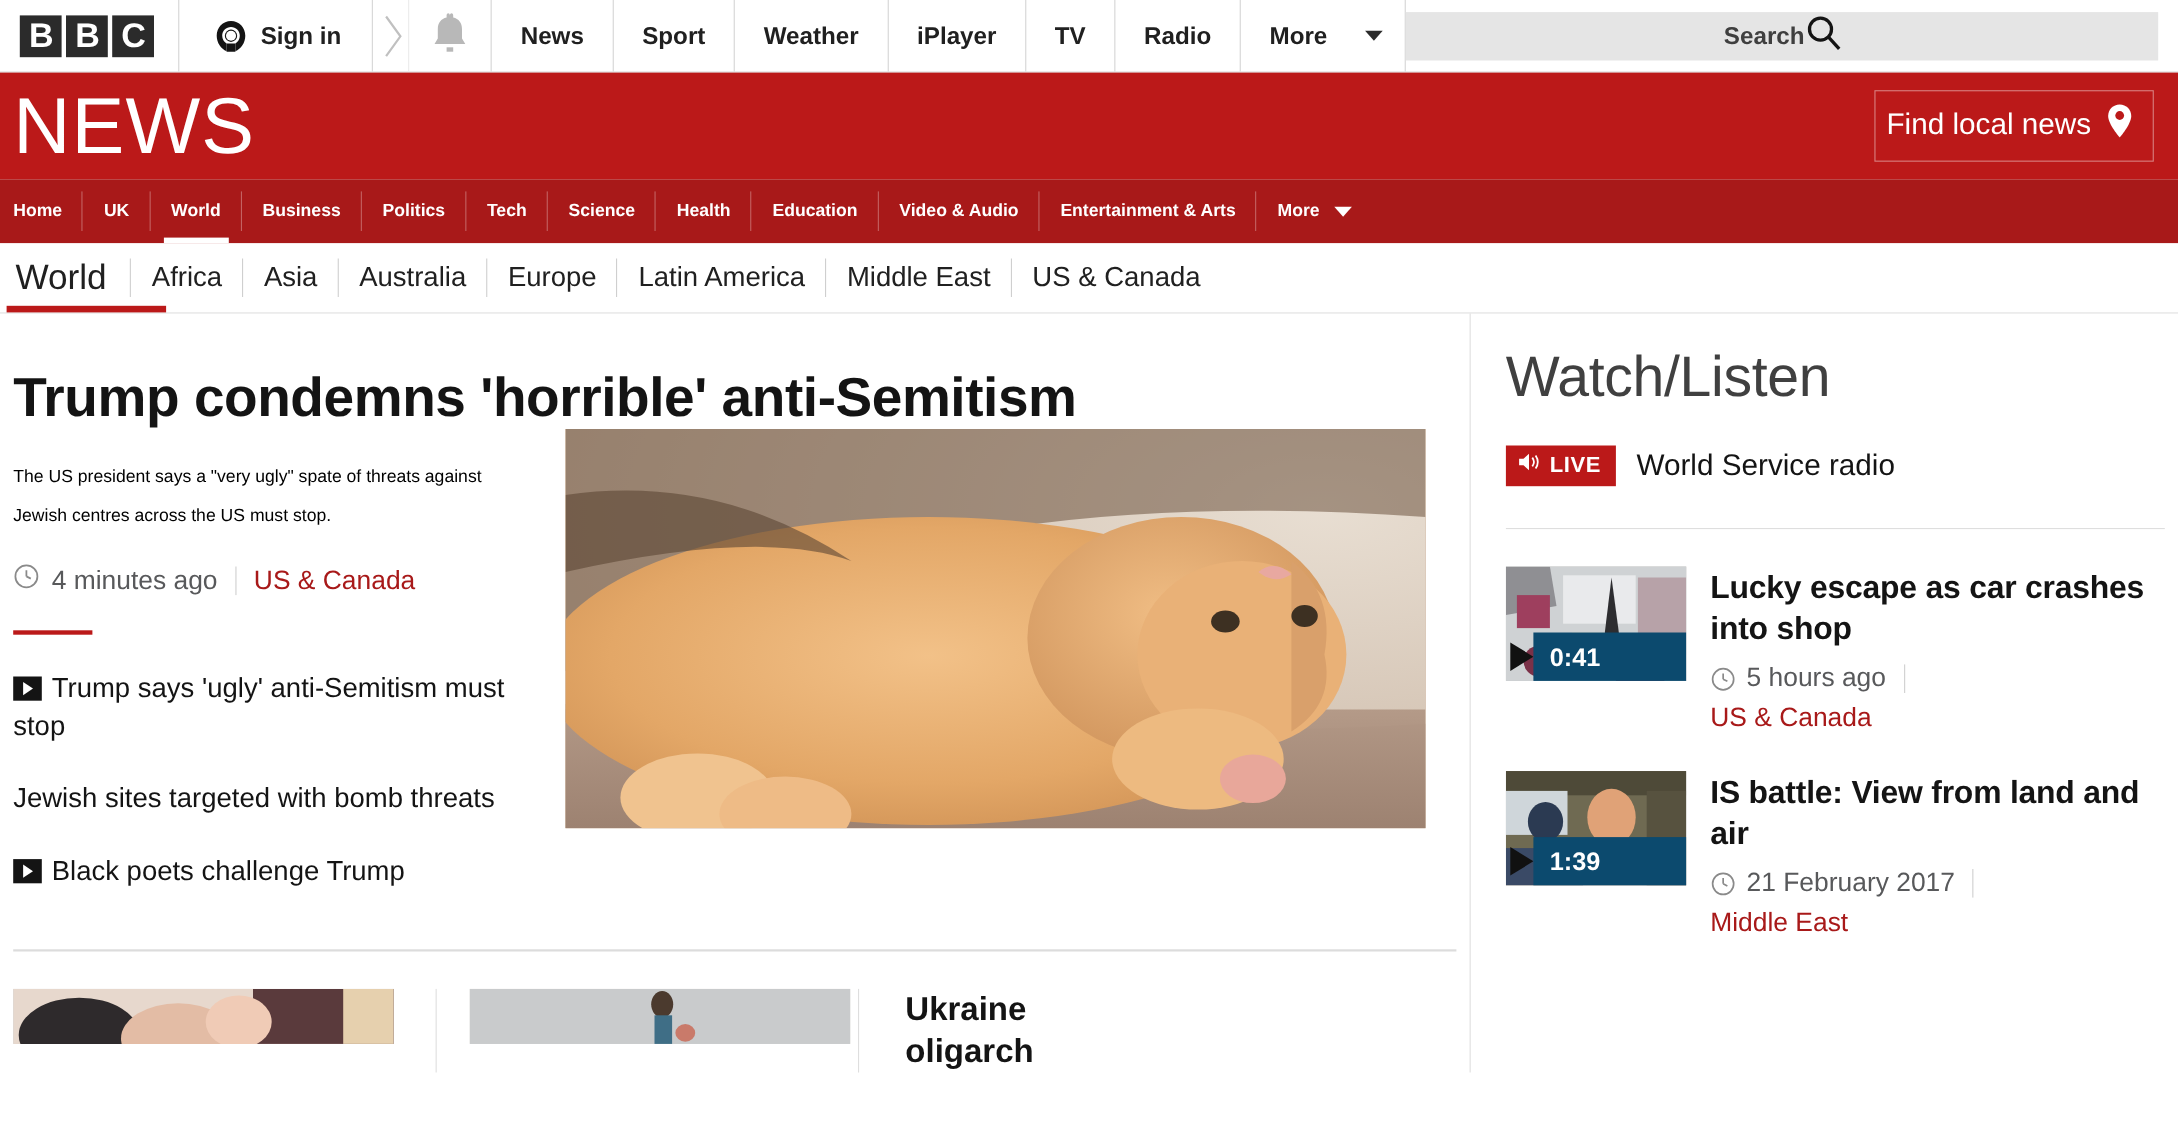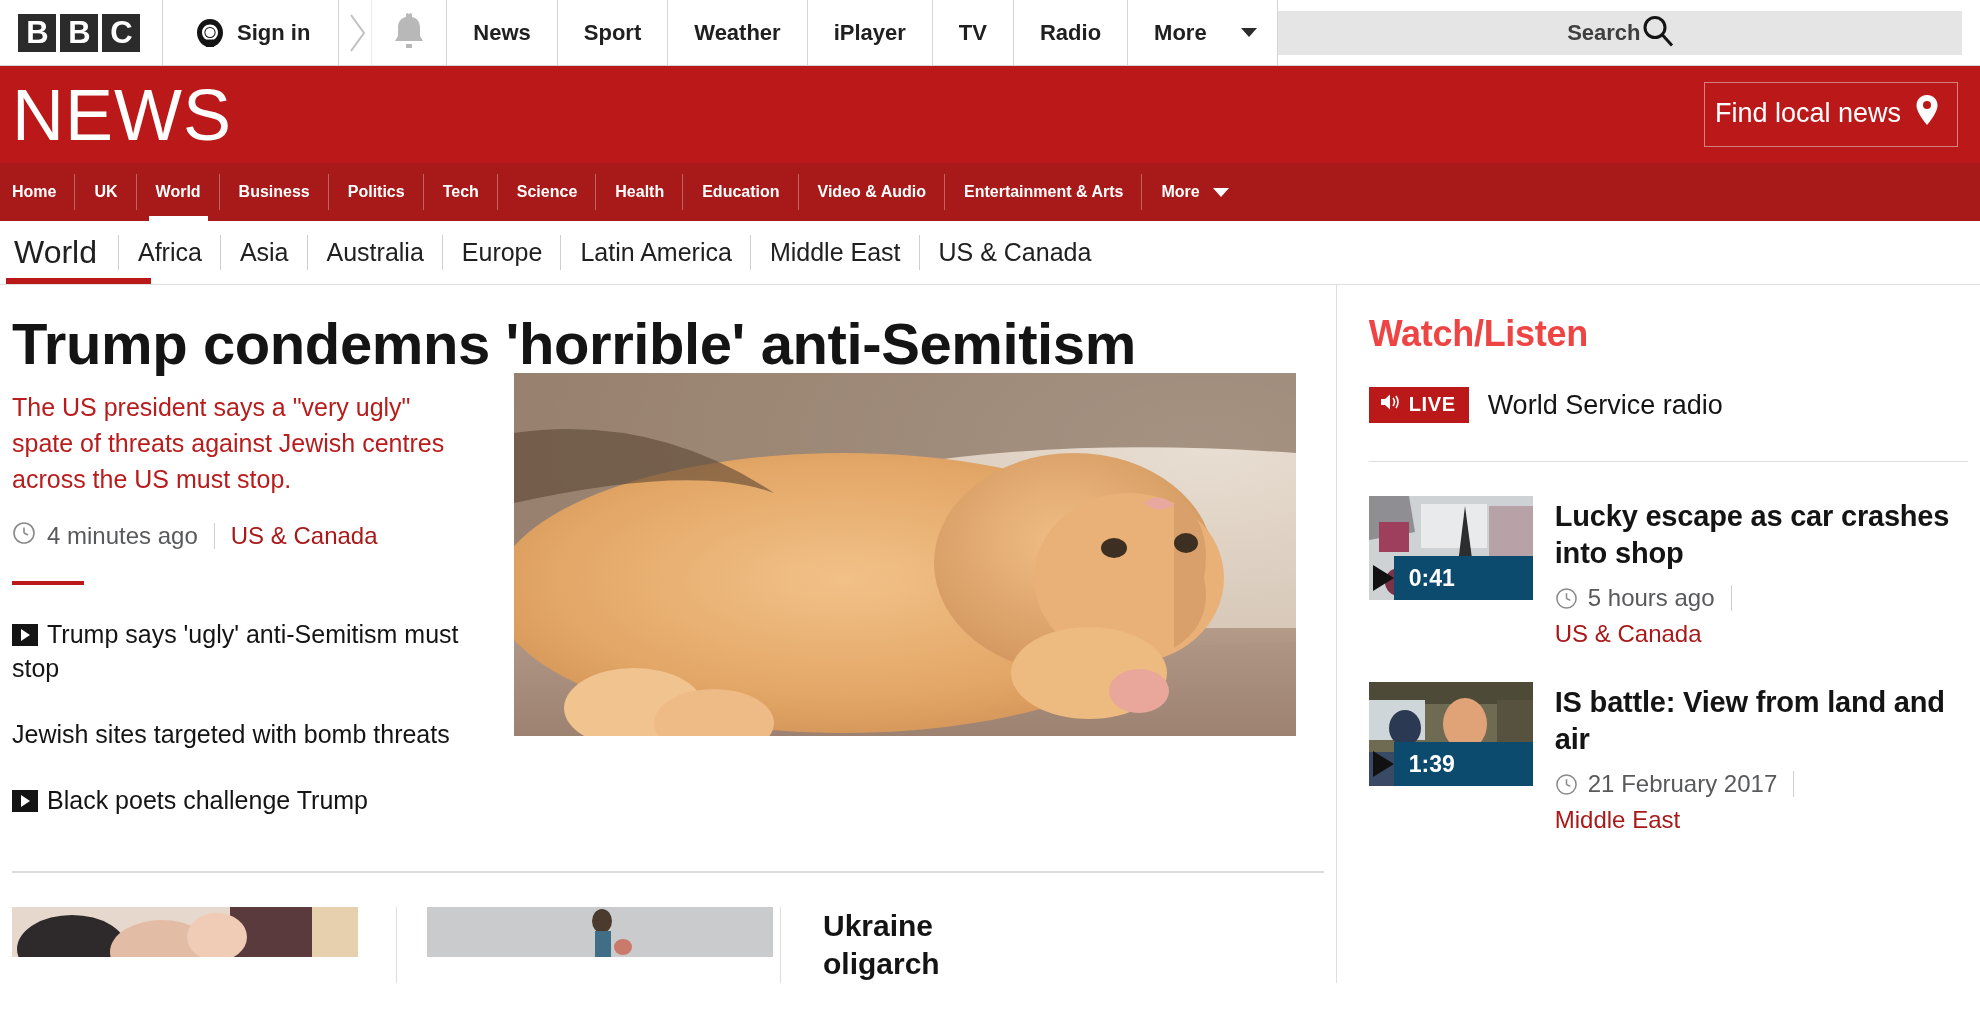--- a/index.html
+++ b/index.html
@@ -229,32 +229,33 @@
     padding-top: 28px;
     padding-left: 32px;
     border-left: 1px solid #dedede;
     margin-left: 12px;
   }
 
   
   .top-story { display: flex; }
   .ts-text { width: 502px; padding-right: 36px; }
   .ts-headline {
-    font-size: 58px;
+    font-size: 50px;
     font-weight: bold;
     line-height: 58px;
     color: #141414;
     letter-spacing: -0.4px;
     white-space: nowrap;
+    margin-top: 17px;
   }
   .ts-summary {
-    margin-top: 16px;
-    font-size: 25px;
+    margin-top: 26px;
+    font-size: 16px;
     line-height: 36px;
-    color: #b91c1c;
+    color: #000000;
   }
   .ts-meta {
     margin-top: 24px;
     display: flex;
     align-items: center;
     font-size: 24px;
     color: #58595b;
   }
   .ts-meta .clock { margin-right: 11px; }
   .meta-sep {
@@ -311,23 +312,23 @@
   .story-cell { width: 384px; padding-right: 30px; position: relative; }
   .story-cell + .story-cell { padding-left: 30px; border-left: 1px solid #dedede; }
   .story-cell.txt { width: 300px; }
   .cell-img { width: 346px; height: 50px; overflow: hidden; background: #d2cfcc; }
   .cell-title {
     font-size: 30px; font-weight: bold; color: #141414; line-height: 38px; margin-left: 12px;
   }
 
   
   .side-title {
-    font-size: 36px;
-    color: #ef4444;
-    font-weight: bold;
+    font-size: 52px;
+    color: #404040;
+    font-weight: normal;
     letter-spacing: -0.3px;
   }
   .live-row {
     margin-top: 32px;
     display: flex;
     align-items: center;
     gap: 19px;
   }
   .live-badge {
     background: #bb1919;

